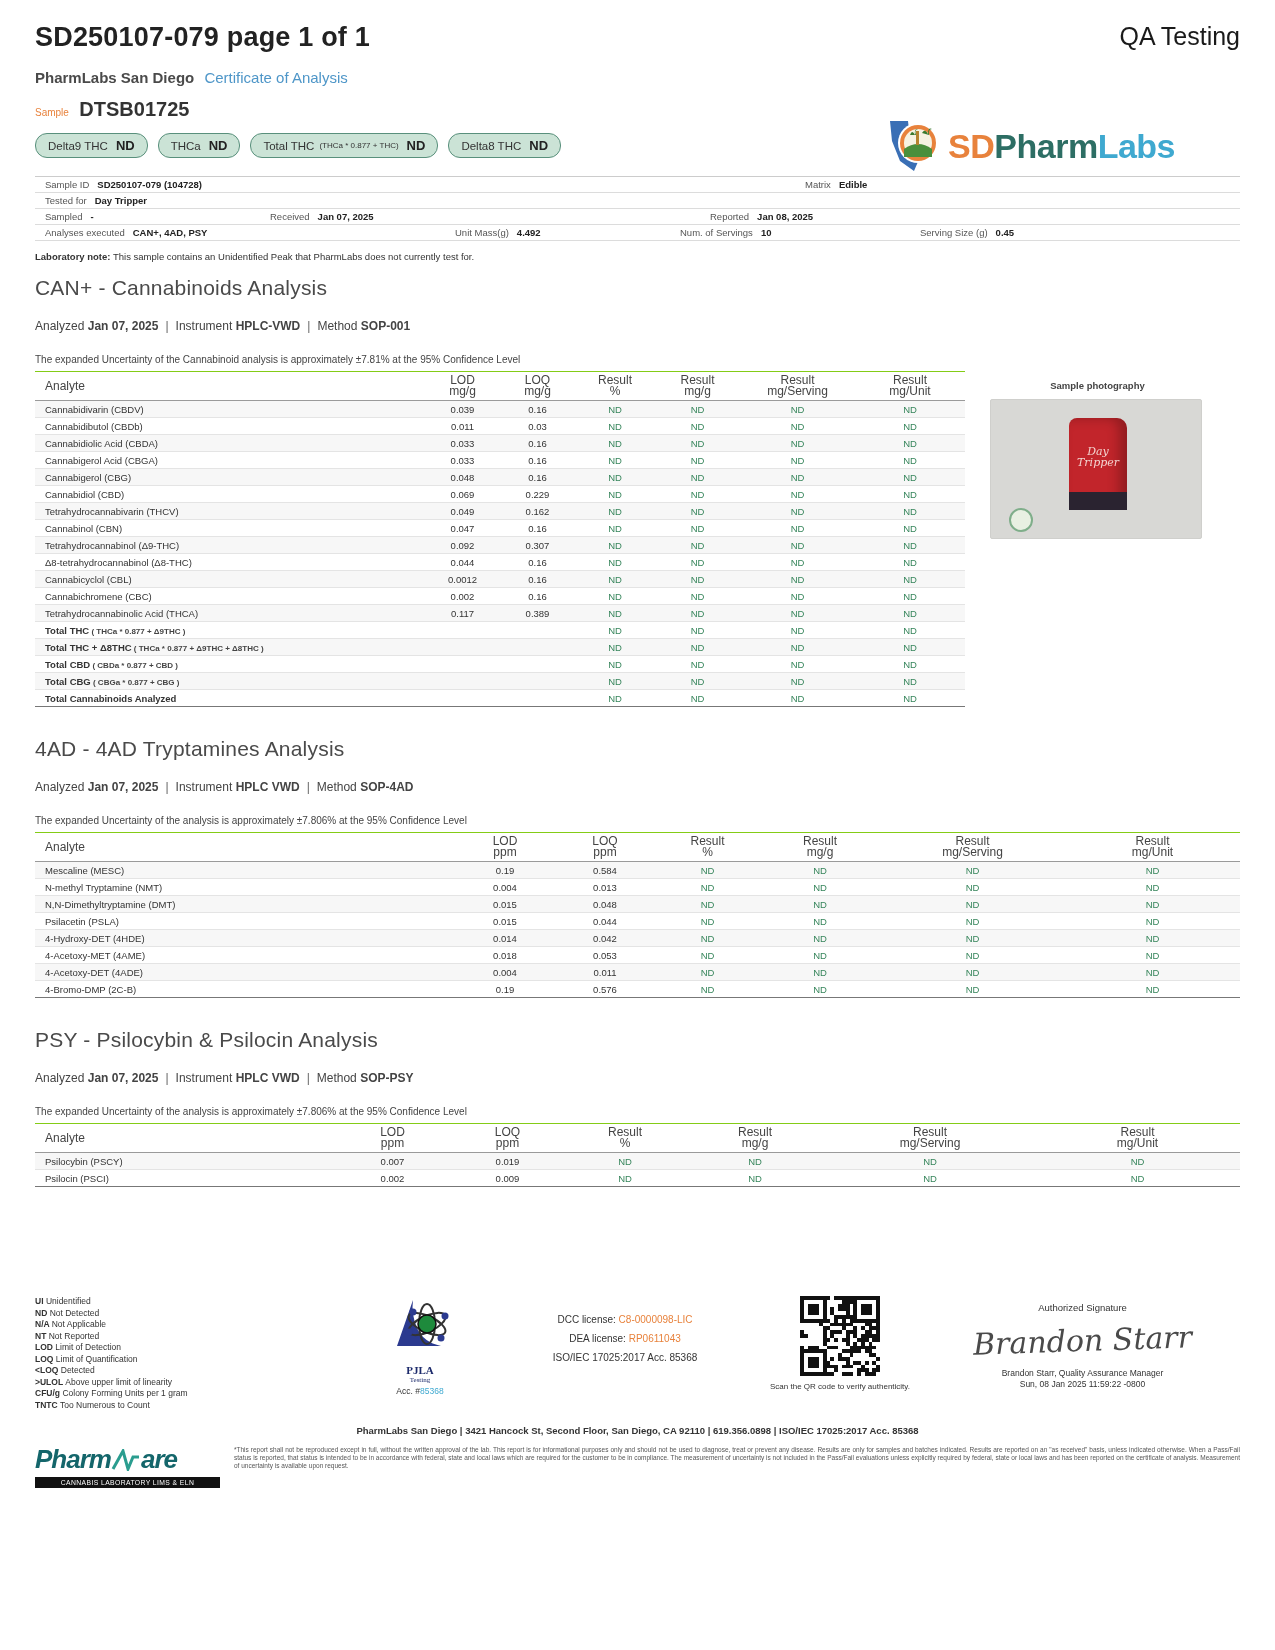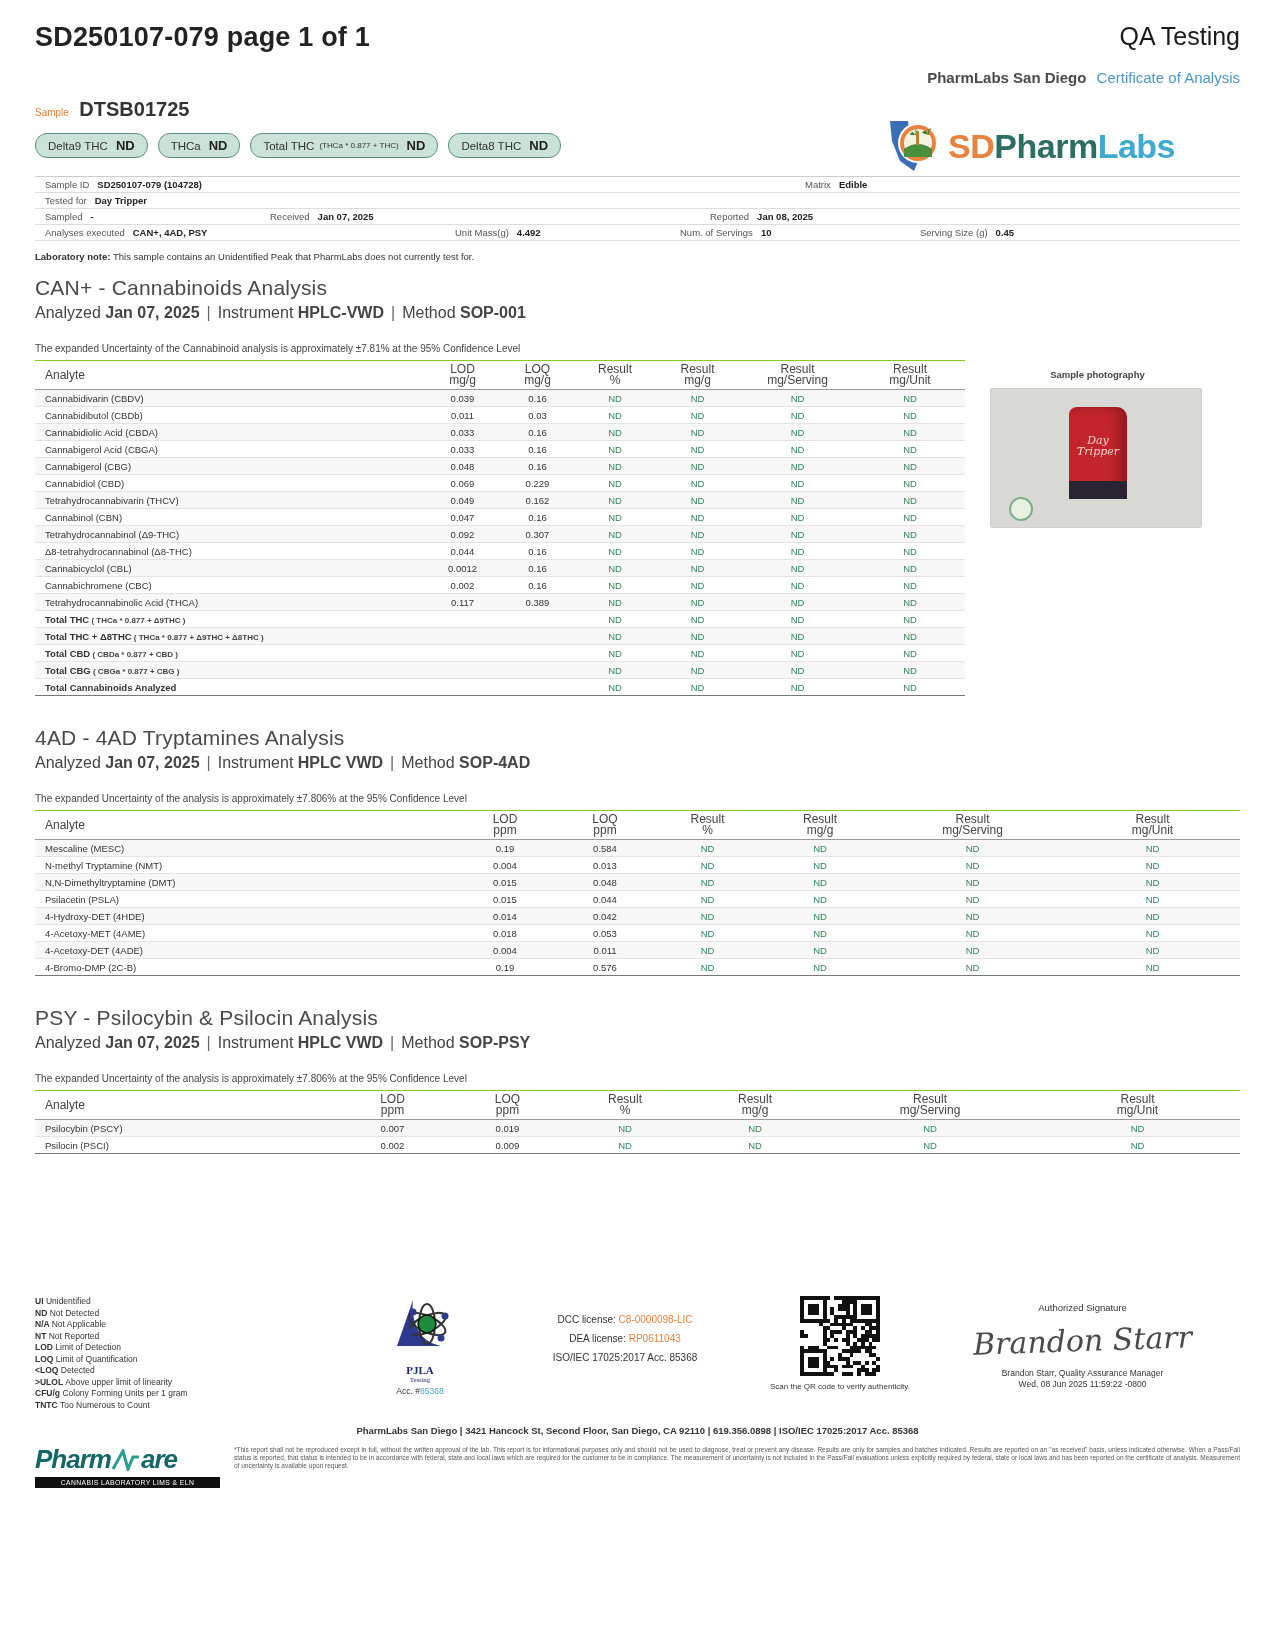--- a/index.html
+++ b/index.html
@@ -4,21 +4,21 @@
 <style>
   * { margin:0; padding:0; box-sizing:border-box; }
   body { background:#fff; font-family:"Liberation Sans", sans-serif; color:#3c3c3c; }
   .page { width:1275px; height:1650px; position:relative; background:#fff; padding:22px 35px 0 35px; overflow:hidden; }
 
   
   .top-row { display:flex; justify-content:space-between; align-items:flex-start; }
   .doc-id { font-size:27px; font-weight:600; color:#222; letter-spacing:.2px; }
   .qa { font-size:25px; color:#1a1a1a; }
   .head-band { position:relative; }
-  .lab-line { margin-top:16px; font-size:15px;text-align:right; }
+  .lab-line { margin-top:16px; font-size:15px; }
   .lab-name { font-weight:700; color:#4a4a4a; }
   .cert { color:#4e96c8; margin-left:6px; }
   .sample-line { margin-top:12px; }
   .sample-label { font-size:10px; color:#e8823c; margin-right:6px; }
   .sample-id { font-size:20px; font-weight:700; color:#333; }
   .badges { display:flex; gap:10px; margin-top:12px; }
   .badge { background:#cbe3d6; border:1.5px solid #59907c; border-radius:12px; padding:4px 12px; display:flex; align-items:center; gap:8px; }
   .badge .blabel { font-size:11.5px; color:#333; }
   .badge .bformula { font-size:8px; color:#333; margin-left:-3px; }
   .badge .bval { font-size:13px; font-weight:700; color:#222; }
@@ -32,21 +32,21 @@
   .info { margin-top:18px; border-top:1px solid #ccc; }
   .info-row { position:relative; height:16px; border-bottom:1px solid #dcdcdc; font-size:9.5px; }
   .pair { position:absolute; top:2px; white-space:nowrap; }
   .pair .lbl { color:#555; margin-right:8px; }
   .pair .val { color:#222; font-weight:600; }
   .note { margin-top:10px; font-size:9.5px; color:#333; }
   .note b { font-weight:700; }
 
   
   .section-title { font-size:21px; color:#4a4a4a; font-weight:500; letter-spacing:.2px; }
-  .meta { font-size:16px; color:#444; margin-top:4px; }
+  .meta { font-size:12px; color:#444; margin-top:19px; }
   .meta b { font-weight:700; }
   .meta .sep { margin:0 7px; color:#666; }
   .uncert { font-size:10px; color:#444; margin-top:21px; }
   .can-wrap { display:flex; margin-top:6px; }
   .can-left { width:930px; }
   .photo-col { width:240px; padding-left:25px; }
   .photo-head { font-size:9.5px; font-weight:700; color:#444; text-align:center; height:28px; display:flex; align-items:center; justify-content:center; }
   .photo-frame { width:212px; height:140px; background:#d8d8d5; border:1px solid #cfcfcc; border-radius:2px; position:relative; overflow:hidden; }
   .can-can { position:absolute; left:78px; top:18px; width:58px; height:92px; background:#c2252b; border-radius:8px 10px 4px 4px; box-shadow:inset -8px 0 12px rgba(0,0,0,.25); }
   .can-script { position:absolute; width:100%; top:28px; text-align:center; font-family:"DejaVu Serif", serif; font-style:italic; font-size:11px; color:#f3d3cf; line-height:11px; }
@@ -1084,21 +1084,21 @@
             <div class="on"></div>
             <div></div>
           </div>
         <div class="qr-caption">Scan the QR code to verify authenticity.</div>
       </div>
 
       <div class="sig-block">
         <div class="sig-title">Authorized Signature</div>
         <div class="sig-script">Brandon Starr</div>
         <div class="sig-name">Brandon Starr, Quality Assurance Manager</div>
-        <div class="sig-date">Wed, 08 Jun 2025 11:59:22 -0800</div>
+        <div class="sig-date">Sun, 08 Jan 2025 11:59:22 -0800</div>
       </div>
     </div>
 
     <div class="address">PharmLabs San Diego | 3421 Hancock St, Second Floor, San Diego, CA 92110 | 619.356.0898 | ISO/IEC 17025:2017 Acc. 85368</div>
 
     <div class="bottom-flex">
       <div class="pharmware">
         <div class="pw-word"><span>Pharm</span><span class="pw-wave"><svg width="30" height="22" viewBox="0 0 30 22" style="display:inline-block;vertical-align:-3px">
                 <path d="M2 20 L12 2 L17 20 L22 8 L28 8" fill="none" stroke="#2a9d8f" stroke-width="3"></path>
               </svg></span><span>are</span></div>

